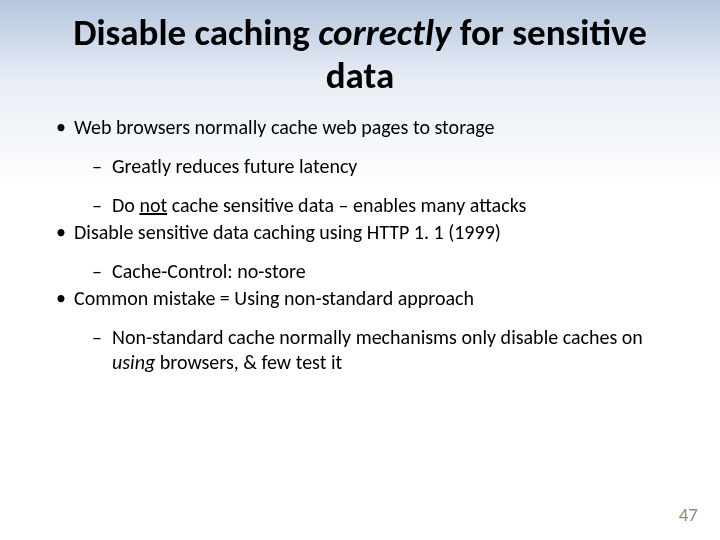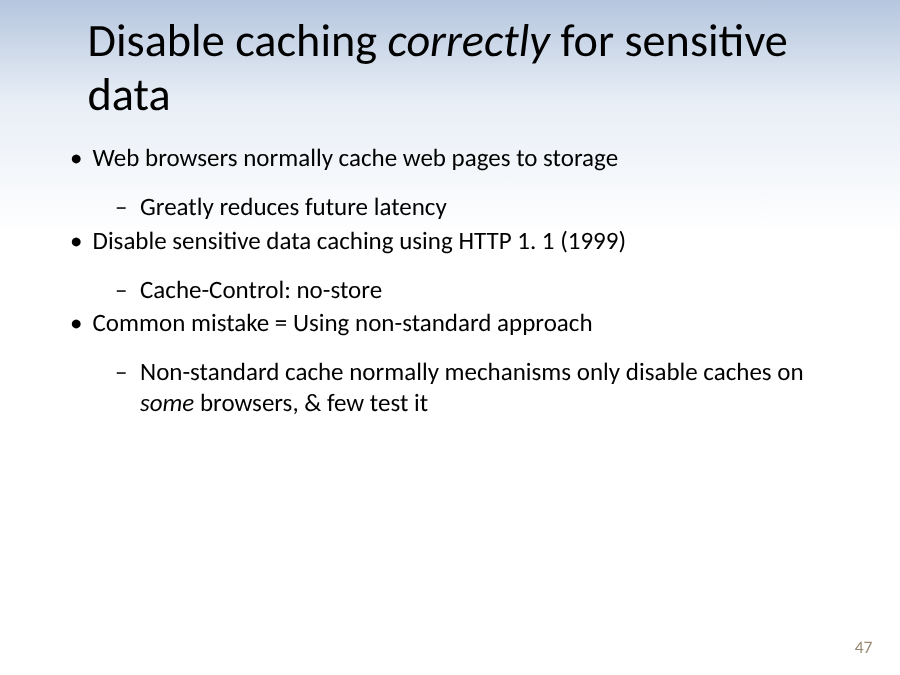--- a/index.html
+++ b/index.html
@@ -10,21 +10,22 @@
       font-family: Calibri, Arial, sans-serif;
       color: #000;
       position: relative;
       overflow: hidden;
     }
     .slide {
       padding: 12px 30px 0 30px;
     }
     h1 {
       font-size: 37px;
-      font-weight: 400;
+      font-weight: 700;
+      text-align: center;
       line-height: 1.15;
       margin-bottom: 18px;
       padding: 0 40px;
     }
     h1 .italic { font-style: italic; }
     ul { list-style: none; }
     .level1 {
       font-size: 20px;
       line-height: 1.25;
       margin-left: 26px;
@@ -52,40 +53,43 @@
       position: absolute;
       left: 0;
       top: 0;
     }
     .under { text-decoration: underline; }
     .ital { font-style: italic; }
     .page-num {
       position: absolute;
       bottom: 14px;
       right: 22px;
-      font-size: 14px;
+      font-size: 19px;
       color: #9a8a75;
     }
   </style>
 </head>
 <body>
 
 <div class="slide">
   <h1>
     <span>Disable caching </span><span class="italic">correctly</span><span> for sensitive data</span>
   </h1>
 
   <ul>
     <li class="level1">Web browsers normally cache web pages to storage</li>
     <li class="level2">Greatly reduces future latency</li>
+    <li class="level2">
+      <span>Do </span><span class="under">not</span><span> cache sensitive data – enables many attacks</span>
+    </li>
 
     <li class="level1">Disable sensitive data caching using HTTP 1. 1 (1999)</li>
     <li class="level2">Cache-Control: no-store</li>
 
     <li class="level1">Common mistake = Using non-standard approach</li>
     <li class="level2">
-      <span>Non-standard cache normally mechanisms only disable caches on </span><span class="ital">some</span><span> browsers, &amp; few test it</span>
+      <span>Non-standard cache normally mechanisms only disable caches on </span><span class="ital">using</span><span> browsers, &amp; few test it</span>
     </li>
 
   </ul>
 </div>
 
 <div class="page-num">47</div>
 
 </body></html>

